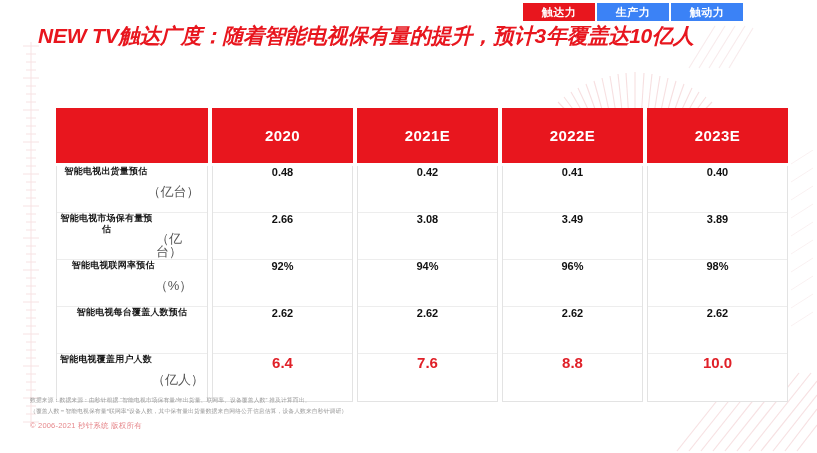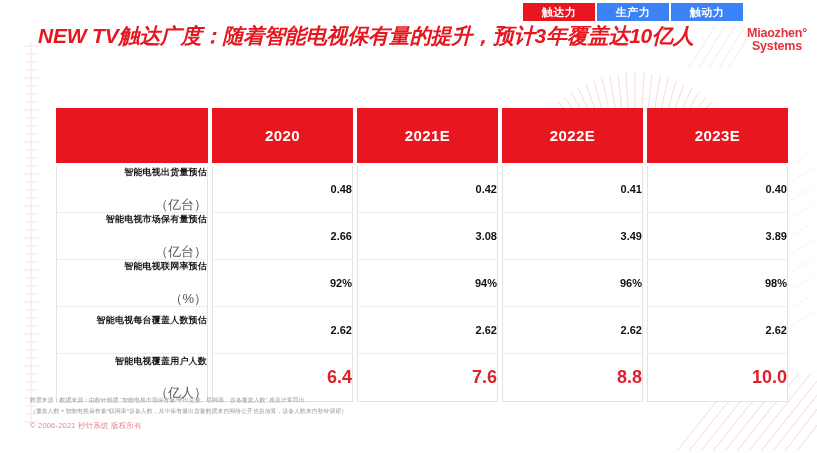--- a/index.html
+++ b/index.html
@@ -151,22 +151,22 @@
     flex-direction: column;
     border: 1px solid #e3e3e3;
     border-top: none;
     background: #ffffff;
   }
   .tcol.labels { border-color: #e3e3e3; }
 
   .cell {
     height: 47px;
     display: flex;
-    flex-direction: column;
-    align-items: flex-end;
+    flex-direction: row;
+    align-items: flex-start;
     justify-content: center;
     border-bottom: 1px solid #ededed;
   }
   .cell:last-child { border-bottom: none; }
 
   .cell-label-main {
     font-size: 9px;
     font-weight: bold;
     color: #1a1a1a;
     letter-spacing: 0.2px;
@@ -178,21 +178,21 @@
     color: #555555;
     margin-top: 19px;
     line-height: 1;
   }
   .cell-value {
     font-size: 11px;
     font-weight: bold;
     color: #111111;
   }
   .cell-value.highlight {
-    font-size: 18px;
+    font-size: 15px;
     font-weight: bold;
     color: #e02028;
   }
 
   
   .foot {
     position: absolute;
     left: 30px;
     bottom: 22px;
     width: 640px;
@@ -336,24 +336,20 @@
         <line x1="2" y1="176" x2="24" y2="162"></line>
     </g>
   </svg>
 
   <div class="tabs">
     <div class="tab active">触达力</div>
     <div class="tab">生产力</div>
     <div class="tab">触动力</div>
   </div>
 
-  <div class="logo">
-    <div class="logo-l1">Miaozhen°</div>
-    <div class="logo-l2">Systems</div>
-  </div>
 
   <div class="title">NEW TV触达广度：随着智能电视保有量的提升，预计3年覆盖达10亿人</div>
 
   <div class="table">
 
     <div class="thead">
       <div class="th corner col-label"></div>
       <div class="th col-data">2020</div>
       <div class="th col-data">2021E</div>
       <div class="th col-data">2022E</div>

